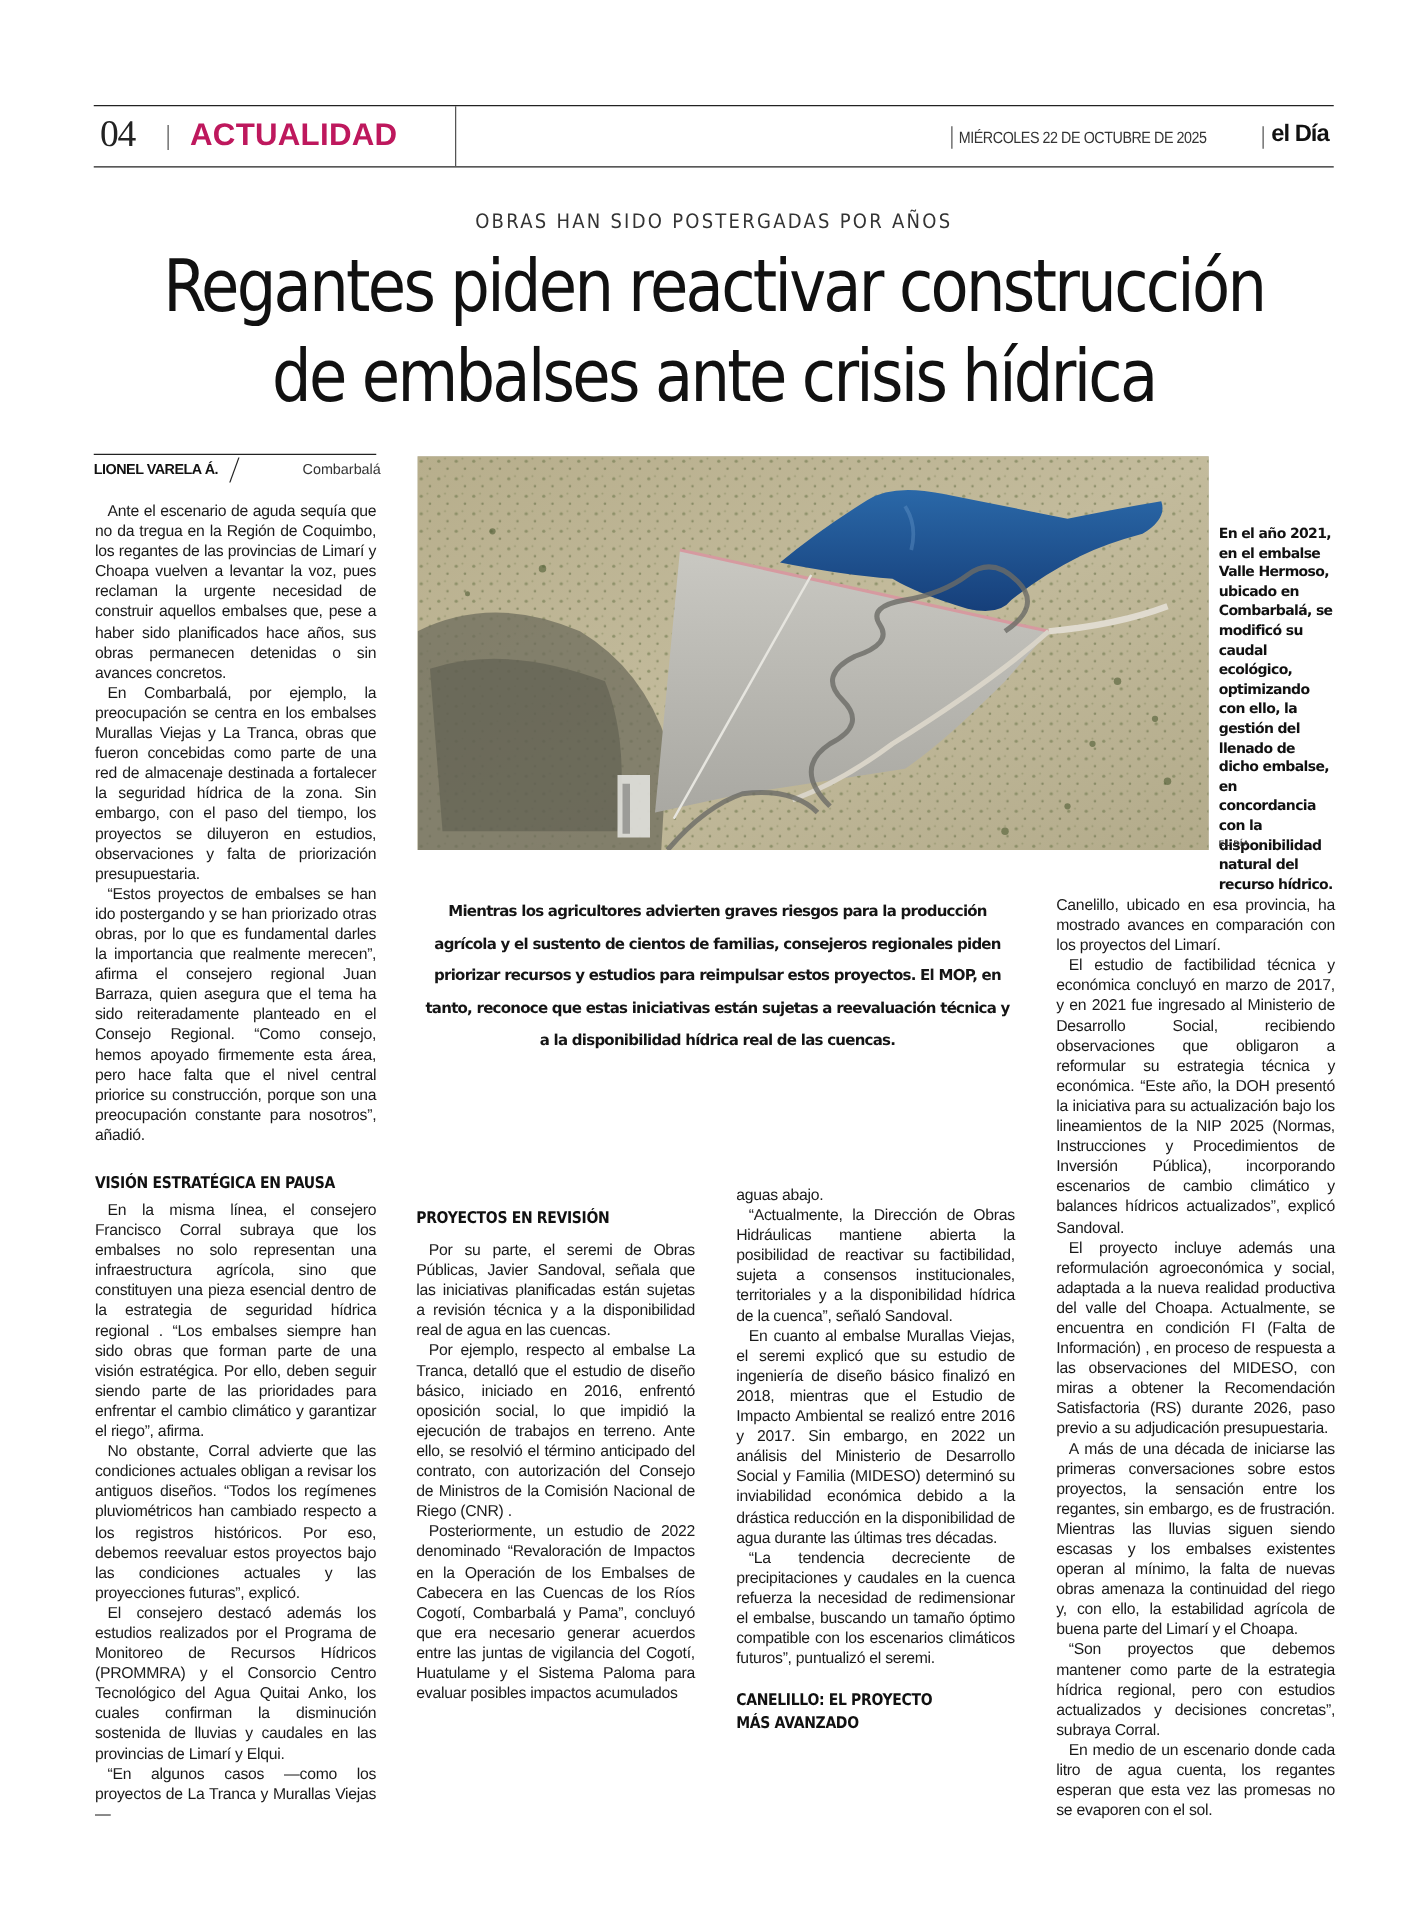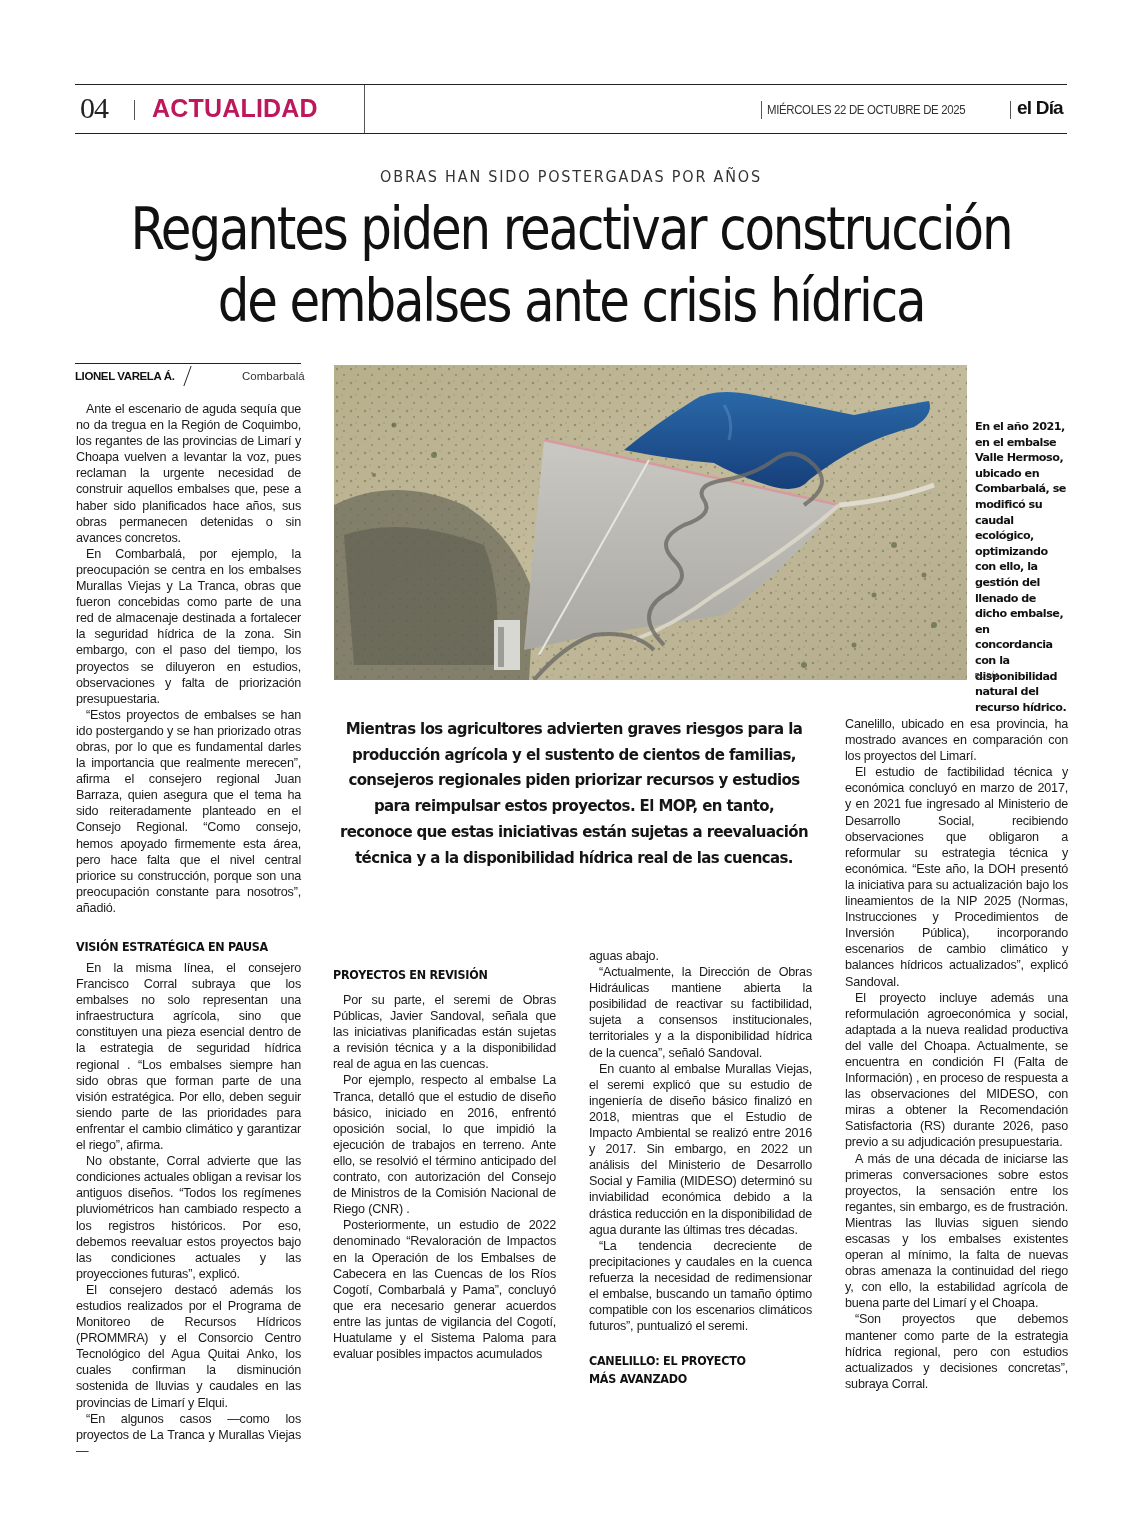--- a/index.html
+++ b/index.html
@@ -20,21 +20,21 @@
 
   .byline { position: absolute; left: 75px; top: 363px; width: 226px; height: 20px; border-top: 1.3px solid #222; }
   .byline .author { position: absolute; left: 0; top: 6px; font-size: 11.5px; font-weight: bold; letter-spacing: -0.4px; color: #111; }
   .byline .slash { position: absolute; left: 112px; top: 2px; width: 1px; height: 20px; background: #222; transform: skewX(-20deg); }
   .byline .place { position: absolute; left: 122px; top: 6px; font-size: 11.5px; color: #333; margin-left: 45px; }
 
   .photo { position: absolute; left: 334px; top: 365px; width: 633px; height: 315px; overflow: hidden; background: #b9b39a; }
   .caption { position: absolute; left: 975px; top: 419px; width: 95px; font-family: "DejaVu Sans", sans-serif; font-weight: bold; font-size: 11.2px; line-height: 15.6px; color: #111; letter-spacing: -0.5px; }
   .credit { position: absolute; left: 975px; top: 672px; font-size: 6.5px; font-weight: bold; letter-spacing: 0.6px; color: #333; }
 
-  .lead { position: absolute; left: 336px; top: 717px; width: 476px; text-align: center; font-family: "DejaVu Sans", sans-serif; font-weight: bold; font-size: 15px; line-height: 25.7px; color: #151515; letter-spacing: -0.6px; }
+  .lead { position: absolute; left: 336px; top: 717px; width: 476px; text-align: center; font-family: "DejaVu Sans", sans-serif; font-weight: bold; font-size: 12px; line-height: 25.7px; color: #151515; letter-spacing: -0.6px; }
 
   .col { position: absolute; font-size: 12.6px; line-height: 16.1px; color: #1a1a1a; text-align: justify; letter-spacing: -0.2px; }
   .col p { margin: 0; text-indent: 10px; }
   .col p.noindent { text-indent: 0; }
   .col h3 { margin: 0; font-family: "DejaVu Sans", sans-serif; font-size: 13px; font-weight: bold; letter-spacing: -0.3px; color: #111; transform: scaleX(0.86); transform-origin: left; white-space: nowrap; line-height: 18px; }
 
   .col1 { left: 76px; top: 401px; width: 225px; }
   .col2 { left: 333px; top: 948px; width: 223px; }
   .col3 { left: 589px; top: 948px; width: 223px; }
   .col4 { left: 845px; top: 716px; width: 223px; }
@@ -155,13 +155,14 @@
     <span>MÁS AVANZADO</span>
   </h3>
 </div>
 
 <div class="col col4">
   <p class="noindent">Canelillo, ubicado en esa provincia, ha mostrado avances en comparación con los proyectos del Limarí.</p>
   <p>El estudio de factibilidad técnica y económica concluyó en marzo de 2017, y en 2021 fue ingresado al Ministerio de Desarrollo Social, recibiendo observaciones que obligaron a reformular su estrategia técnica y económica. “Este año, la DOH presentó la iniciativa para su actualización bajo los lineamientos de la NIP 2025 (Normas, Instrucciones y Procedimientos de Inversión Pública), incorporando escenarios de cambio climático y balances hídricos actualizados”, explicó Sandoval.</p>
   <p>El proyecto incluye además una reformulación agroeconómica y social, adaptada a la nueva realidad productiva del valle del Choapa. Actualmente, se encuentra en condición FI (Falta de Información) , en proceso de respuesta a las observaciones del MIDESO, con miras a obtener la Recomendación Satisfactoria (RS) durante 2026, paso previo a su adjudicación presupuestaria.</p>
   <p>A más de una década de iniciarse las primeras conversaciones sobre estos proyectos, la sensación entre los regantes, sin embargo, es de frustración. Mientras las lluvias siguen siendo escasas y los embalses existentes operan al mínimo, la falta de nuevas obras amenaza la continuidad del riego y, con ello, la estabilidad agrícola de buena parte del Limarí y el Choapa.</p>
   <p>“Son proyectos que debemos mantener como parte de la estrategia hídrica regional, pero con estudios actualizados y decisiones concretas”, subraya Corral.</p>
+  <p>En medio de un escenario donde cada litro de agua cuenta, los regantes esperan que esta vez las promesas no se evaporen con el sol.</p>
 </div>
 
 </body></html>

